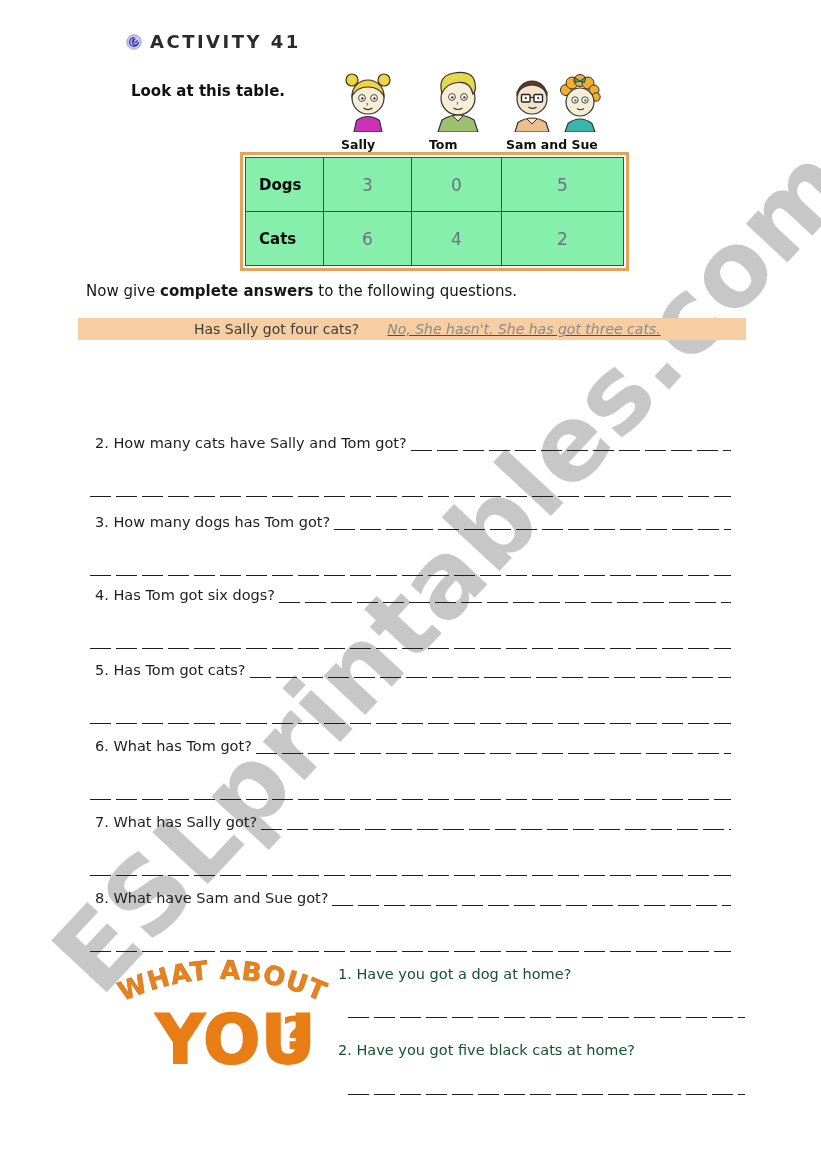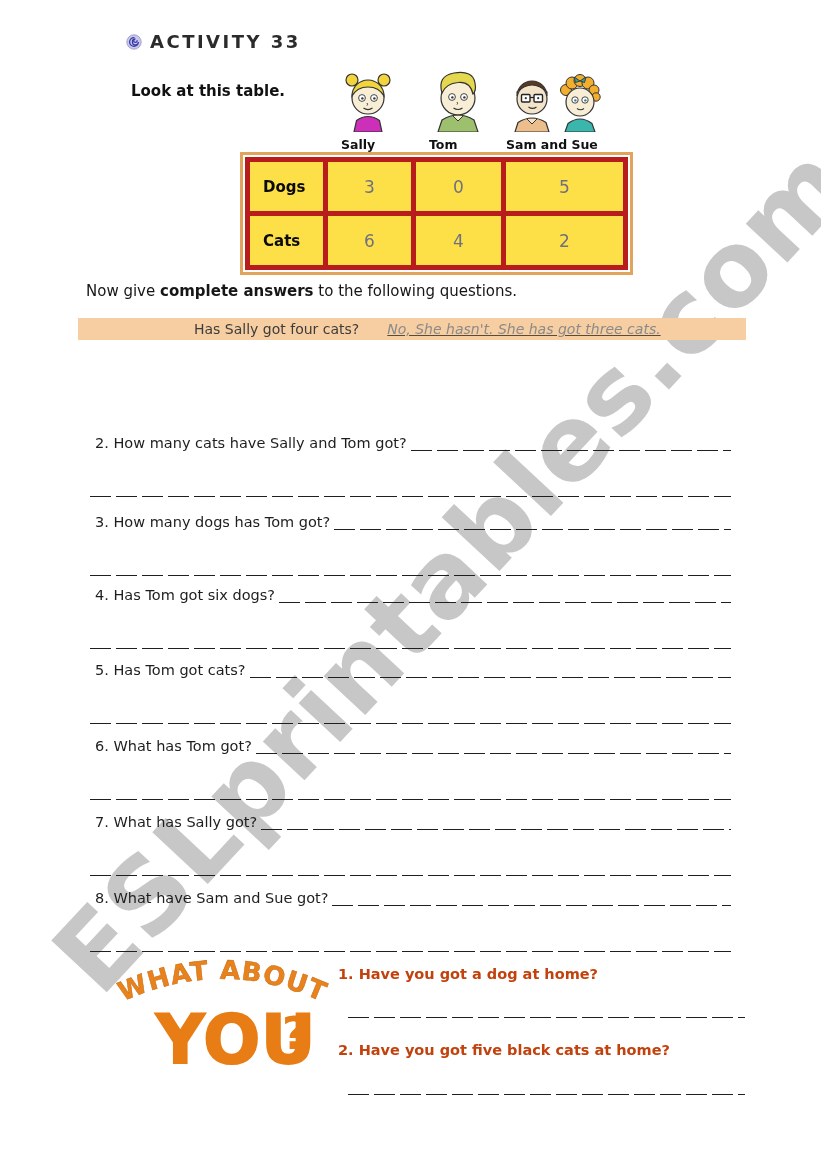--- a/index.html
+++ b/index.html
@@ -24,21 +24,21 @@
   .char { position:absolute; display:flex; flex-direction:column; align-items:flex-start; }
   .char .cap { font-size:12.5px; font-weight:bold; margin-top:1px; color:#111; white-space:nowrap; }
   .char .cap .mid { font-weight:bold; }
   
   .table-wrap {
     position:absolute; left:240px; top:152px;
     border:3px solid #E2A45B; background:#fff; padding:2px;
   }
   table.pets { border-collapse:collapse; }
   table.pets td {
-    border:5px solid #b91c1c; height:54px; background:#fde047;
+    border:1px solid #b91c1c; height:54px; background:#86efac;
     text-align:center; vertical-align:middle; font-size:17px; color:#6F7080;
   }
   table.pets td.lbl {
     width:78px; text-align:left; padding-left:13px;
     font-size:15px; font-weight:bold; color:#0a0a0a;
   }
   table.pets td.c1 { width:88px; } table.pets td.c2 { width:90px; } table.pets td.c3 { width:122px; }
   
   .instructions { position:absolute; left:86px; top:282px; font-size:15px; color:#161616; }
   .instructions b { font-weight:bold; }
@@ -66,40 +66,40 @@
   .waby { position:absolute; left:110px; top:951px; width:225px; height:128px; }
   .waby svg { position:absolute; left:0; top:0; }
   .waby-you {
     position:absolute; left:46px; top:50px; font-size:67px; font-weight:800;
     color:#E87D15; -webkit-text-stroke:2px #E87D15; letter-spacing:1px;
   }
   .waby-q {
     position:absolute; left:172px; top:56px; font-size:45px; font-weight:600; color:#E87D15;
   }
   
-  .pq-text { position:absolute; left:338px; font-size:14.5px; color:#c2410c;font-weight:bold; }
+  .pq-text { position:absolute; left:338px; font-size:14.5px; color:#14532d; }
   .pq-line { position:absolute; left:348px; width:397px; height:15px; }
 </style>
 </head>
 <body>
 
 <div class="page">
 
   <div class="watermark">ESLprintables.com</div>
 
   <div class="content">
 
     <div class="header">
       <span style="display:inline-flex;">
         <svg width="16" height="16" viewBox="0 0 16 16">
           <circle cx="8" cy="8" r="7.2" fill="#C9C9EA" stroke="#9090C8" stroke-width="0.8"></circle>
           <path d="M8 3.6 a4.4 4.4 0 1 0 4.4 4.4 a3 3 0 1 1 -3 -3 a1.7 1.7 0 1 0 1.7 1.7" fill="none" stroke="#3B3BAA" stroke-width="1.3" stroke-linecap="round"></path>
         </svg>
       </span>
-      <span class="title">ACTIVITY 33</span>
+      <span class="title">ACTIVITY 41</span>
     </div>
 
     <div class="look-label">Look at this table.</div>
 
     <div class="char" style="left:341px; top:72px; width:62px;">
       <span>
         <svg width="54" height="60" viewBox="0 0 54 60">
           <circle cx="11" cy="8" r="6" fill="#F2D43C" stroke="#333" stroke-width="1.2"></circle>
           <circle cx="43" cy="8" r="6" fill="#F2D43C" stroke="#333" stroke-width="1.2"></circle>
           <circle cx="27" cy="26" r="16" fill="#F8EED6" stroke="#333" stroke-width="1.2"></circle>

